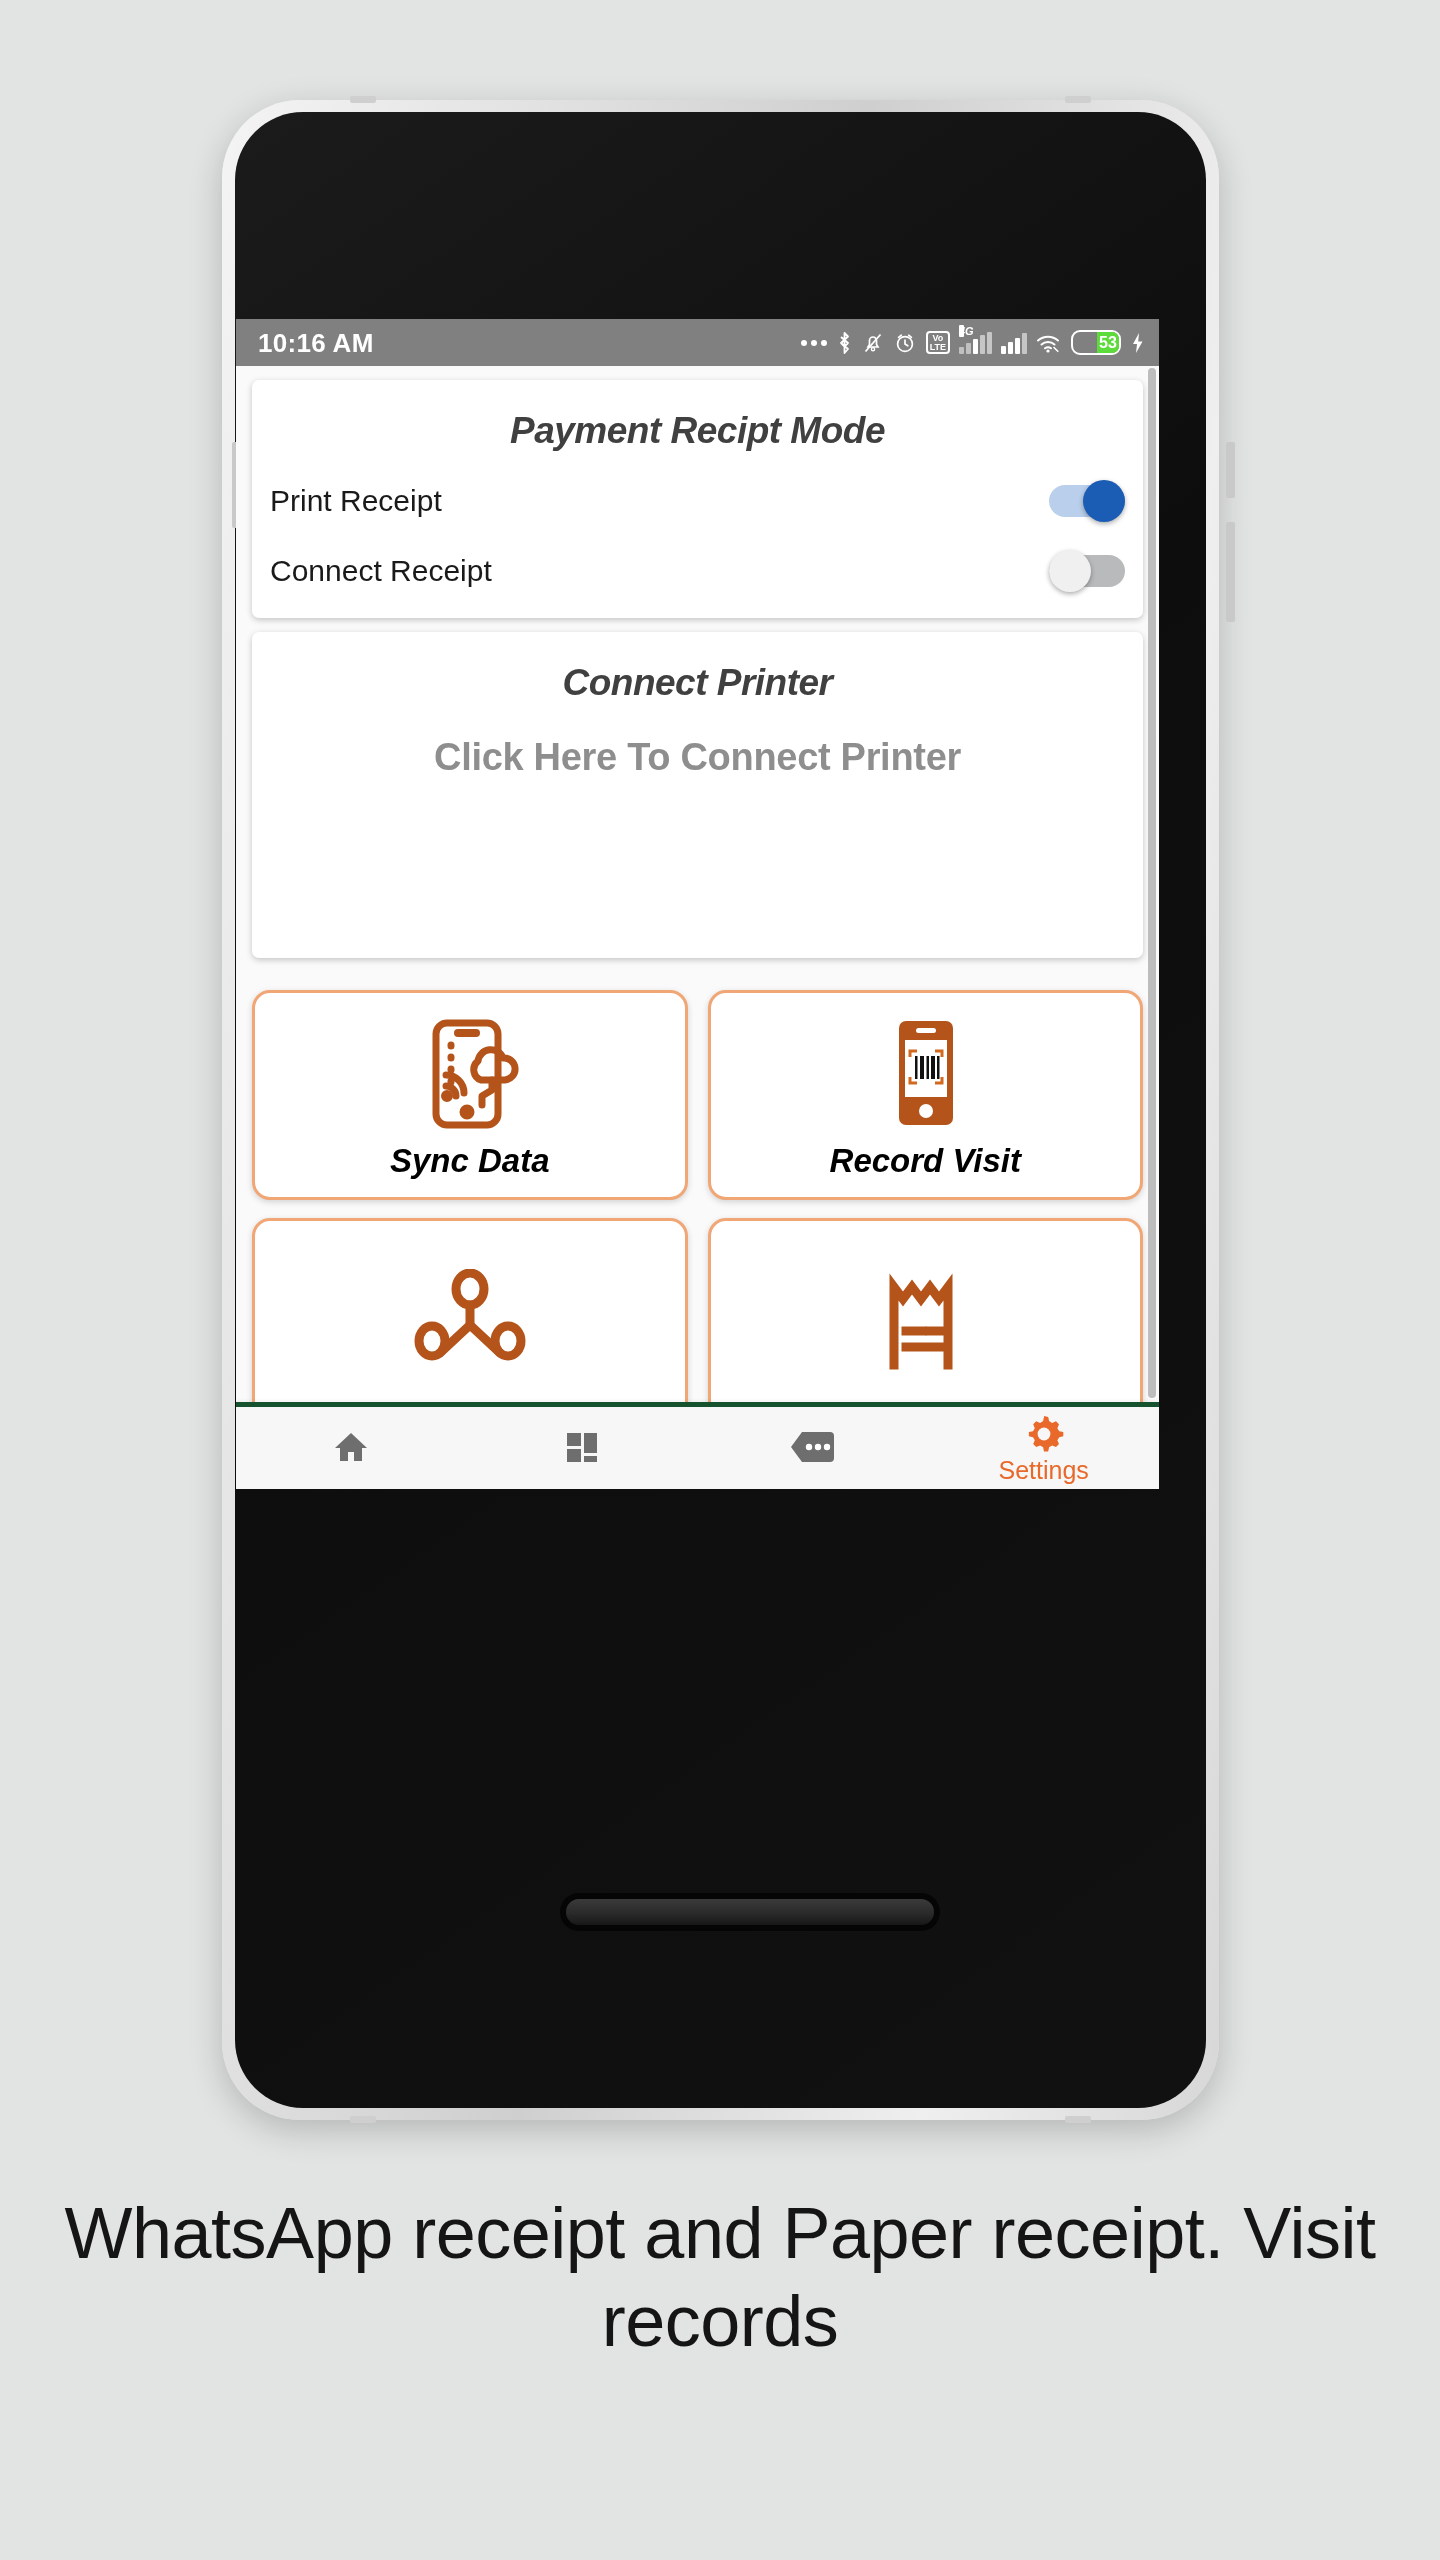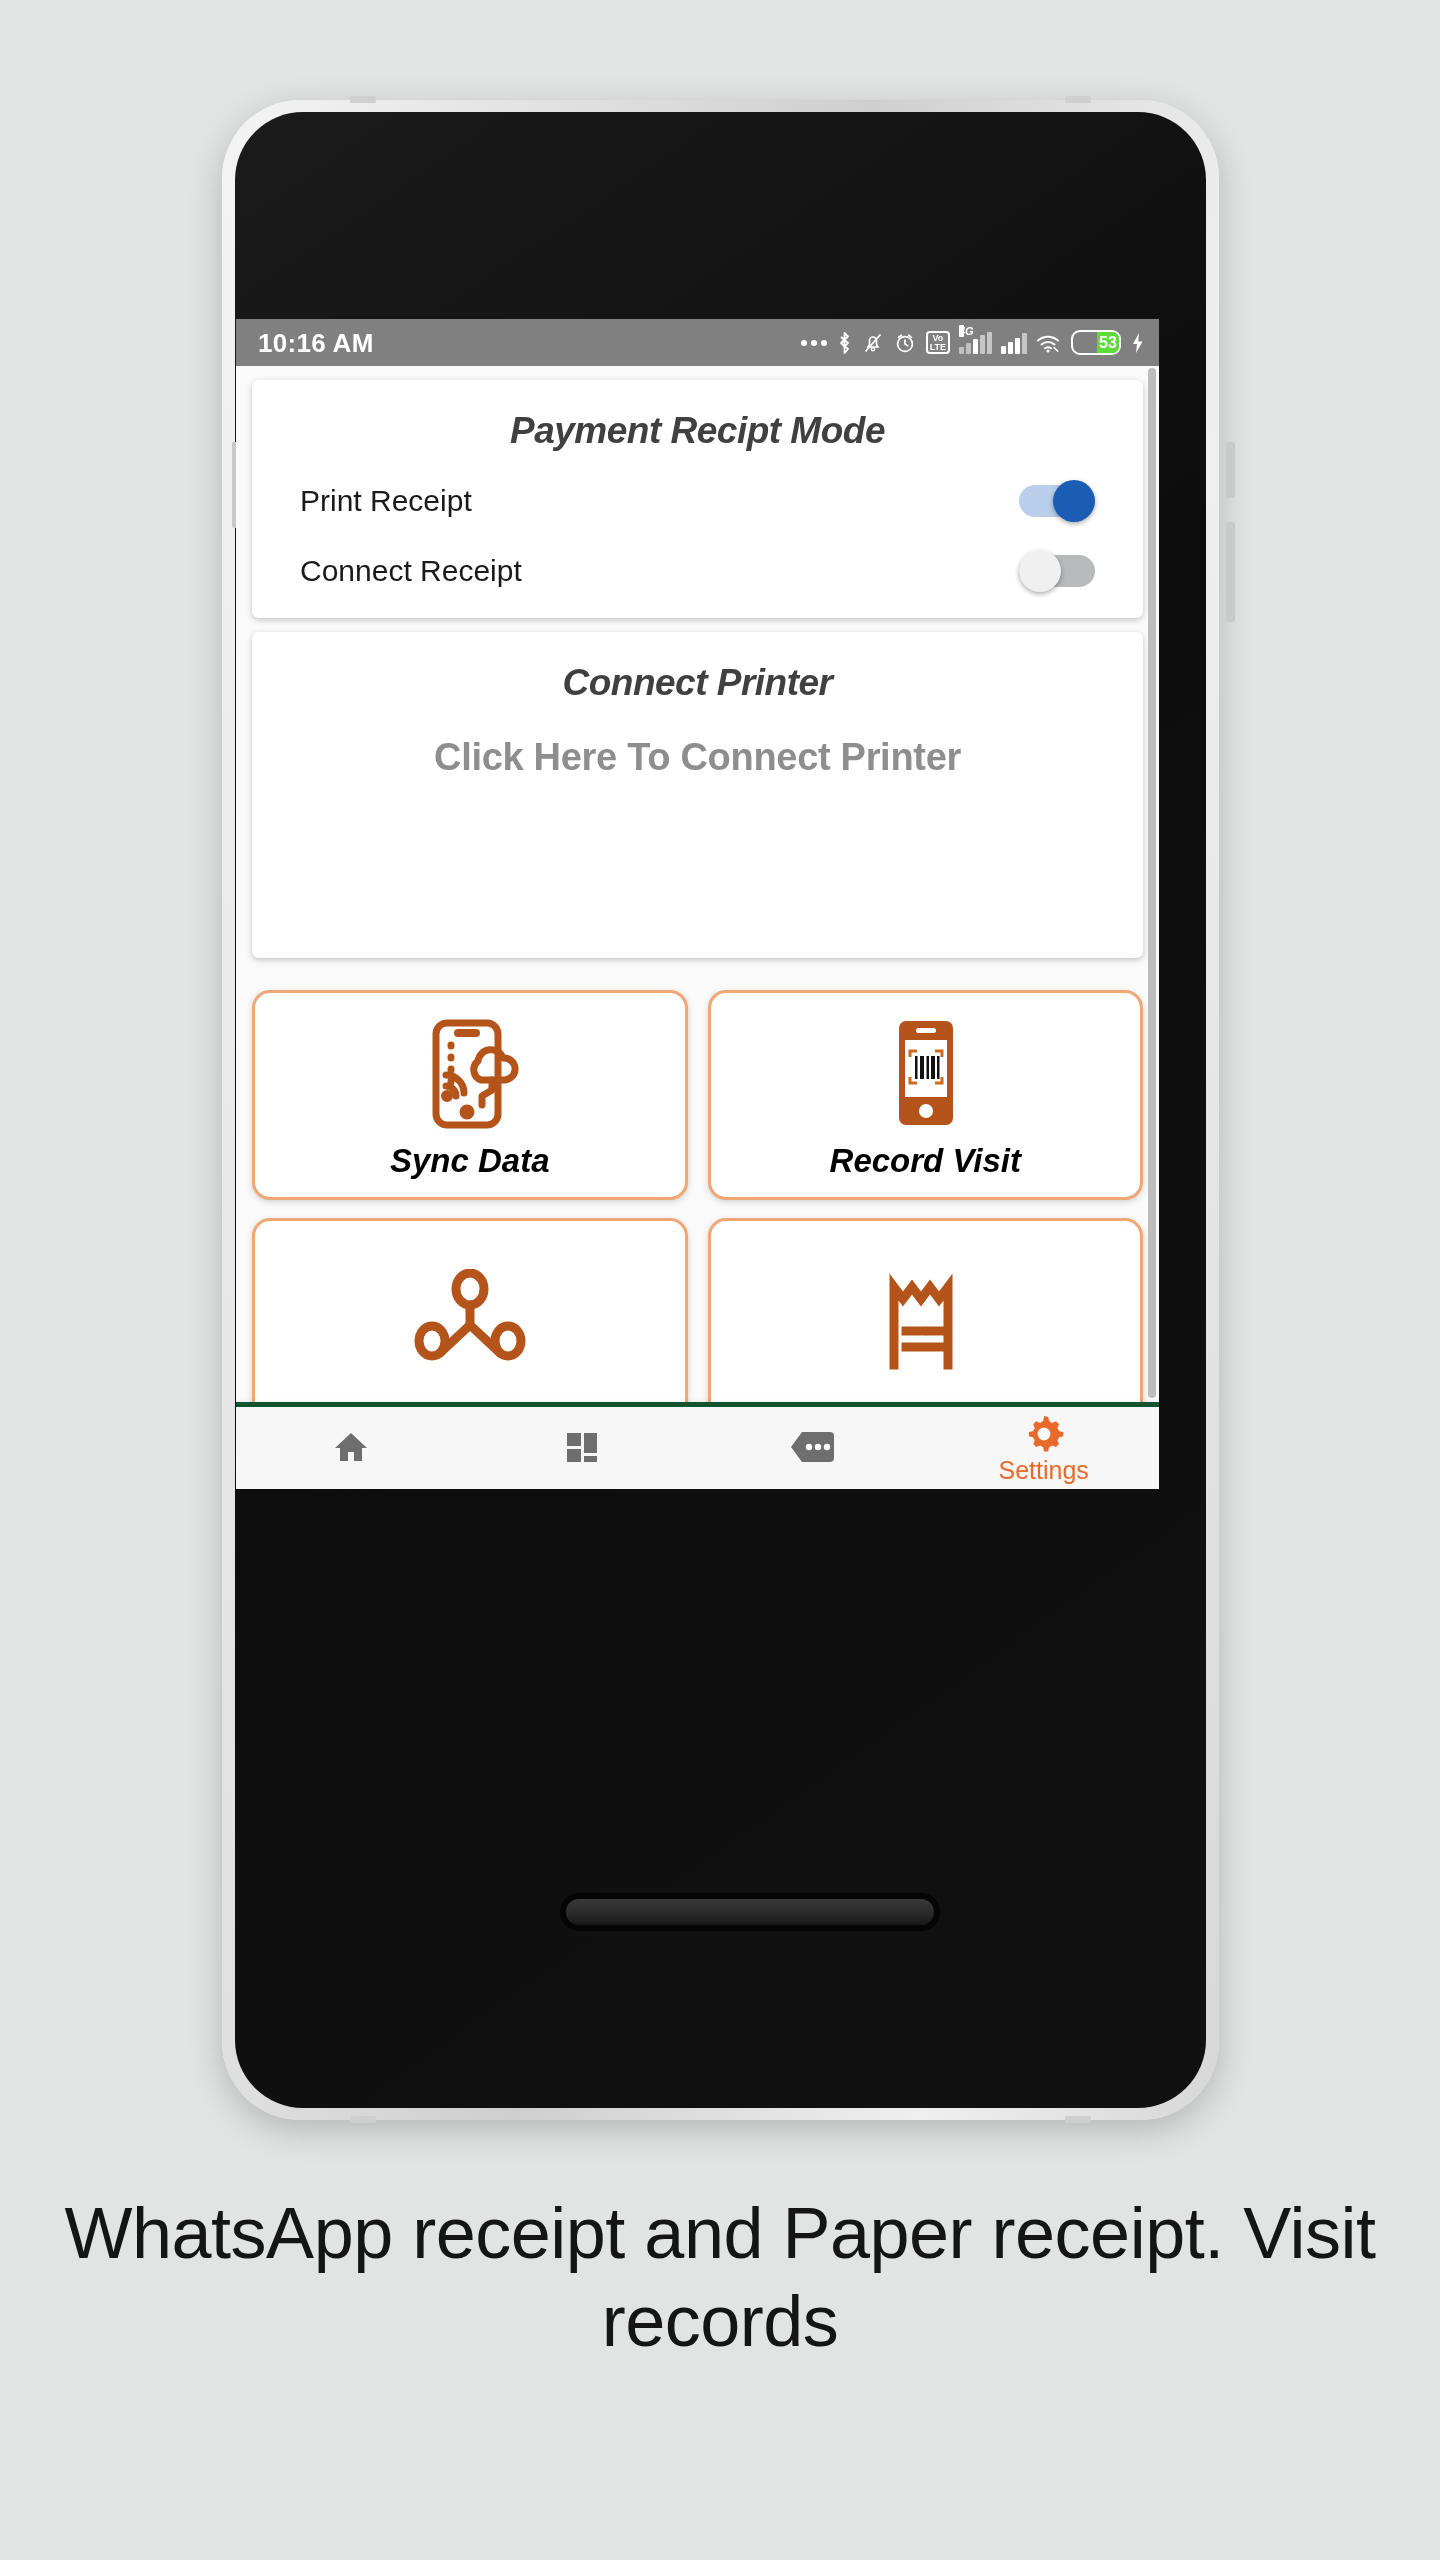--- a/index.html
+++ b/index.html
@@ -98,21 +98,21 @@
     background:#fff;border-radius:7px;margin:14px 16px 0 16px;
     box-shadow:0 2px 6px rgba(0,0,0,.22);
   }
   .card-title{
     font-size:37px;font-weight:bold;font-style:italic;text-align:center;
     color:#404040;letter-spacing:-.5px;
   }
   #card-receipt{padding:30px 0 26px 0;}
   .toggle-row{
     display:flex;align-items:center;justify-content:space-between;
-    padding:0 48px;margin-top:28px;
+    padding:0 18px;margin-top:28px;
   }
   .toggle-row .lbl{font-size:30px;color:#1a1a1a;}
   .switch{width:76px;height:42px;position:relative;flex:none;}
   .switch .track{
     position:absolute;left:0;top:5px;width:76px;height:32px;border-radius:16px;
   }
   .switch .thumb{
     position:absolute;top:0;width:42px;height:42px;border-radius:50%;
     box-shadow:0 2px 5px rgba(0,0,0,.32);
   }

